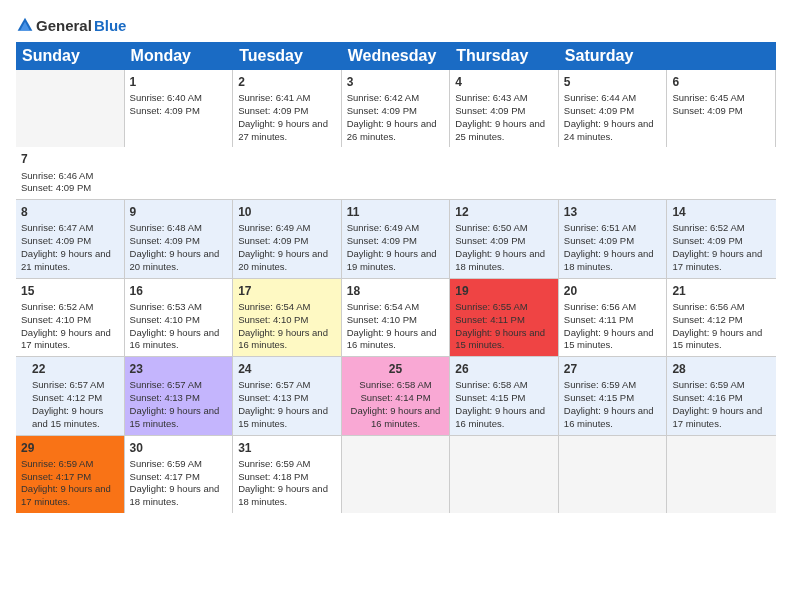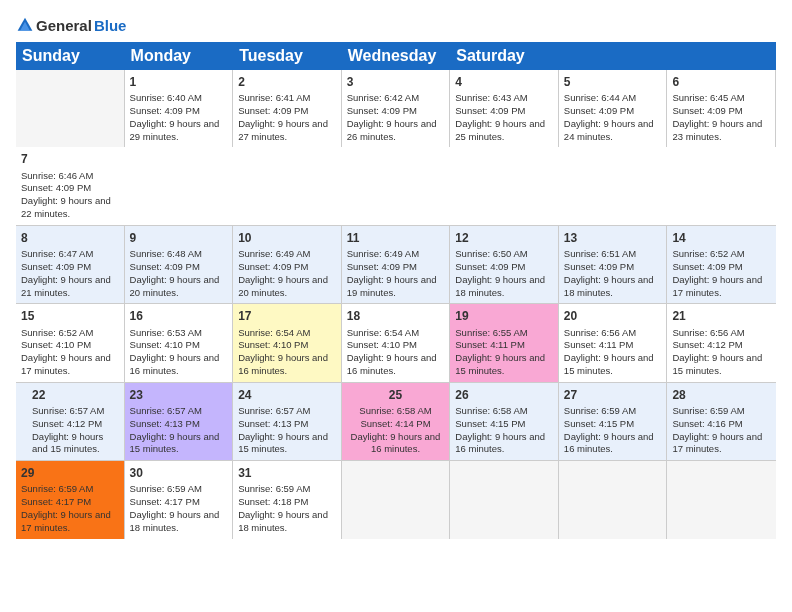--- a/index.html
+++ b/index.html
@@ -130,48 +130,49 @@
       <div class="subtitle"></div>
     </div>
   </div>
 
   <div class="calendar">
     <div class="cal-header-row">
     <div class="cal-header-cell">Sunday</div>
         <div class="cal-header-cell">Monday</div>
         <div class="cal-header-cell">Tuesday</div>
         <div class="cal-header-cell">Wednesday</div>
+        <div class="cal-header-cell">Thursday</div>
         <div class="cal-header-cell">Saturday</div>
       </div>
     <div class="cal-body">
     <div class="cal-week">
           <div class="cal-cell empty" style="background: rgb(245, 245, 245);"></div>
-          <div class="cal-cell" style="background: rgb(255, 255, 255);"><span class="day-num">1</span><span>Sunrise: 6:40 AM</span> <div>Sunset: 4:09 PM</div><div>Daylight: 9 hours and 29 minutes.</div></div>
+          <div class="cal-cell" style="background: rgb(255, 255, 255);"><span class="day-num">1</span><span>Sunrise: 6:40 AM</span> <div>Sunset: 4:09 PM</div></div>
           <div class="cal-cell" style="background: rgb(255, 255, 255);"><span class="day-num">2</span><span>Sunrise: 6:41 AM</span> <div>Sunset: 4:09 PM</div><div>Daylight: 9 hours and 27 minutes.</div></div>
           <div class="cal-cell" style="background: rgb(255, 255, 255);"><span class="day-num">3</span><span>Sunrise: 6:42 AM</span> <div>Sunset: 4:09 PM</div><div>Daylight: 9 hours and 26 minutes.</div></div>
           <div class="cal-cell" style="background: rgb(255, 255, 255);"><span class="day-num">4</span><span>Sunrise: 6:43 AM</span> <div>Sunset: 4:09 PM</div><div>Daylight: 9 hours and 25 minutes.</div></div>
           <div class="cal-cell" style="background: rgb(255, 255, 255);"><span class="day-num">5</span><span>Sunrise: 6:44 AM</span> <div>Sunset: 4:09 PM</div><div>Daylight: 9 hours and 24 minutes.</div></div>
-          <div class="cal-cell" style="background: rgb(255, 255, 255);"><span class="day-num">6</span><span>Sunrise: 6:45 AM</span> <div>Sunset: 4:09 PM</div><div>Daylight: 9 hours and 23 minutes.</div></div>
-          <div class="cal-cell" style="background: rgb(255, 255, 255);"><span class="day-num">7</span><span>Sunrise: 6:46 AM</span> <div>Sunset: 4:09 PM</div><div>Daylight: 9 hours and 22 minutes.</div></div>
+          <div class="cal-cell" style="background: rgb(255, 255, 255);"><span class="day-num">6</span><span>Sunrise: 6:45 AM</span> <div>Sunset: 4:09 PM</div></div>
+          <div class="cal-cell" style="background: rgb(255, 255, 255);"><span class="day-num">7</span><span>Sunrise: 6:46 AM</span> <div>Sunset: 4:09 PM</div></div>
         </div>
         <div class="cal-week">
           <div class="cal-cell" style="background: rgb(232, 240, 251);"><span class="day-num">8</span><span>Sunrise: 6:47 AM</span> <div>Sunset: 4:09 PM</div><div>Daylight: 9 hours and 21 minutes.</div></div>
           <div class="cal-cell" style="background: rgb(232, 240, 251);"><span class="day-num">9</span><span>Sunrise: 6:48 AM</span> <div>Sunset: 4:09 PM</div><div>Daylight: 9 hours and 20 minutes.</div></div>
           <div class="cal-cell" style="background: rgb(232, 240, 251);"><span class="day-num">10</span><span>Sunrise: 6:49 AM</span> <div>Sunset: 4:09 PM</div><div>Daylight: 9 hours and 20 minutes.</div></div>
           <div class="cal-cell" style="background: rgb(232, 240, 251);"><span class="day-num">11</span><span>Sunrise: 6:49 AM</span> <div>Sunset: 4:09 PM</div><div>Daylight: 9 hours and 19 minutes.</div></div>
           <div class="cal-cell" style="background: rgb(232, 240, 251);"><span class="day-num">12</span><span>Sunrise: 6:50 AM</span> <div>Sunset: 4:09 PM</div><div>Daylight: 9 hours and 18 minutes.</div></div>
           <div class="cal-cell" style="background: rgb(232, 240, 251);"><span class="day-num">13</span><span>Sunrise: 6:51 AM</span> <div>Sunset: 4:09 PM</div><div>Daylight: 9 hours and 18 minutes.</div></div>
           <div class="cal-cell" style="background: rgb(232, 240, 251);"><span class="day-num">14</span><span>Sunrise: 6:52 AM</span> <div>Sunset: 4:09 PM</div><div>Daylight: 9 hours and 17 minutes.</div></div>
         </div>
         <div class="cal-week">
           <div class="cal-cell" style="background: rgb(255, 255, 255);"><span class="day-num">15</span><span>Sunrise: 6:52 AM</span> <div>Sunset: 4:10 PM</div><div>Daylight: 9 hours and 17 minutes.</div></div>
           <div class="cal-cell" style="background: rgb(255, 255, 255);"><span class="day-num">16</span><span>Sunrise: 6:53 AM</span> <div>Sunset: 4:10 PM</div><div>Daylight: 9 hours and 16 minutes.</div></div>
           <div class="cal-cell" style="background: #fef9c3;"><span class="day-num">17</span><span>Sunrise: 6:54 AM</span> <div>Sunset: 4:10 PM</div><div>Daylight: 9 hours and 16 minutes.</div></div>
           <div class="cal-cell" style="background: rgb(255, 255, 255);"><span class="day-num">18</span><span>Sunrise: 6:54 AM</span> <div>Sunset: 4:10 PM</div><div>Daylight: 9 hours and 16 minutes.</div></div>
-          <div class="cal-cell" style="background: #f9a8d4;"><span class="day-num">19</span><span>Sunrise: 6:55 AM</span> <div>Sunset: 4:11 PM</div><div>Daylight: 9 hours and 15 minutes.</div></div>
+          <div class="cal-cell" style="background: #ef4444;"><span class="day-num">19</span><span>Sunrise: 6:55 AM</span> <div>Sunset: 4:11 PM</div><div>Daylight: 9 hours and 15 minutes.</div></div>
           <div class="cal-cell" style="background: rgb(255, 255, 255);"><span class="day-num">20</span><span>Sunrise: 6:56 AM</span> <div>Sunset: 4:11 PM</div><div>Daylight: 9 hours and 15 minutes.</div></div>
           <div class="cal-cell" style="background: rgb(255, 255, 255);"><span class="day-num">21</span><span>Sunrise: 6:56 AM</span> <div>Sunset: 4:12 PM</div><div>Daylight: 9 hours and 15 minutes.</div></div>
         </div>
         <div class="cal-week">
           <div class="cal-cell" style="background: rgb(232, 240, 251); padding-left: 16px;"><span class="day-num">22</span><span>Sunrise: 6:57 AM</span> <div>Sunset: 4:12 PM</div><div>Daylight: 9 hours and 15 minutes.</div></div>
           <div class="cal-cell" style="background: #c4b5fd;"><span class="day-num">23</span><span>Sunrise: 6:57 AM</span> <div>Sunset: 4:13 PM</div><div>Daylight: 9 hours and 15 minutes.</div></div>
           <div class="cal-cell" style="background: rgb(232, 240, 251);"><span class="day-num">24</span><span>Sunrise: 6:57 AM</span> <div>Sunset: 4:13 PM</div><div>Daylight: 9 hours and 15 minutes.</div></div>
           <div class="cal-cell" style="background: #f9a8d4; text-align: center;"><span class="day-num">25</span><span>Sunrise: 6:58 AM</span> <div>Sunset: 4:14 PM</div><div>Daylight: 9 hours and 16 minutes.</div></div>
           <div class="cal-cell" style="background: rgb(232, 240, 251);"><span class="day-num">26</span><span>Sunrise: 6:58 AM</span> <div>Sunset: 4:15 PM</div><div>Daylight: 9 hours and 16 minutes.</div></div>
           <div class="cal-cell" style="background: rgb(232, 240, 251);"><span class="day-num">27</span><span>Sunrise: 6:59 AM</span> <div>Sunset: 4:15 PM</div><div>Daylight: 9 hours and 16 minutes.</div></div>

